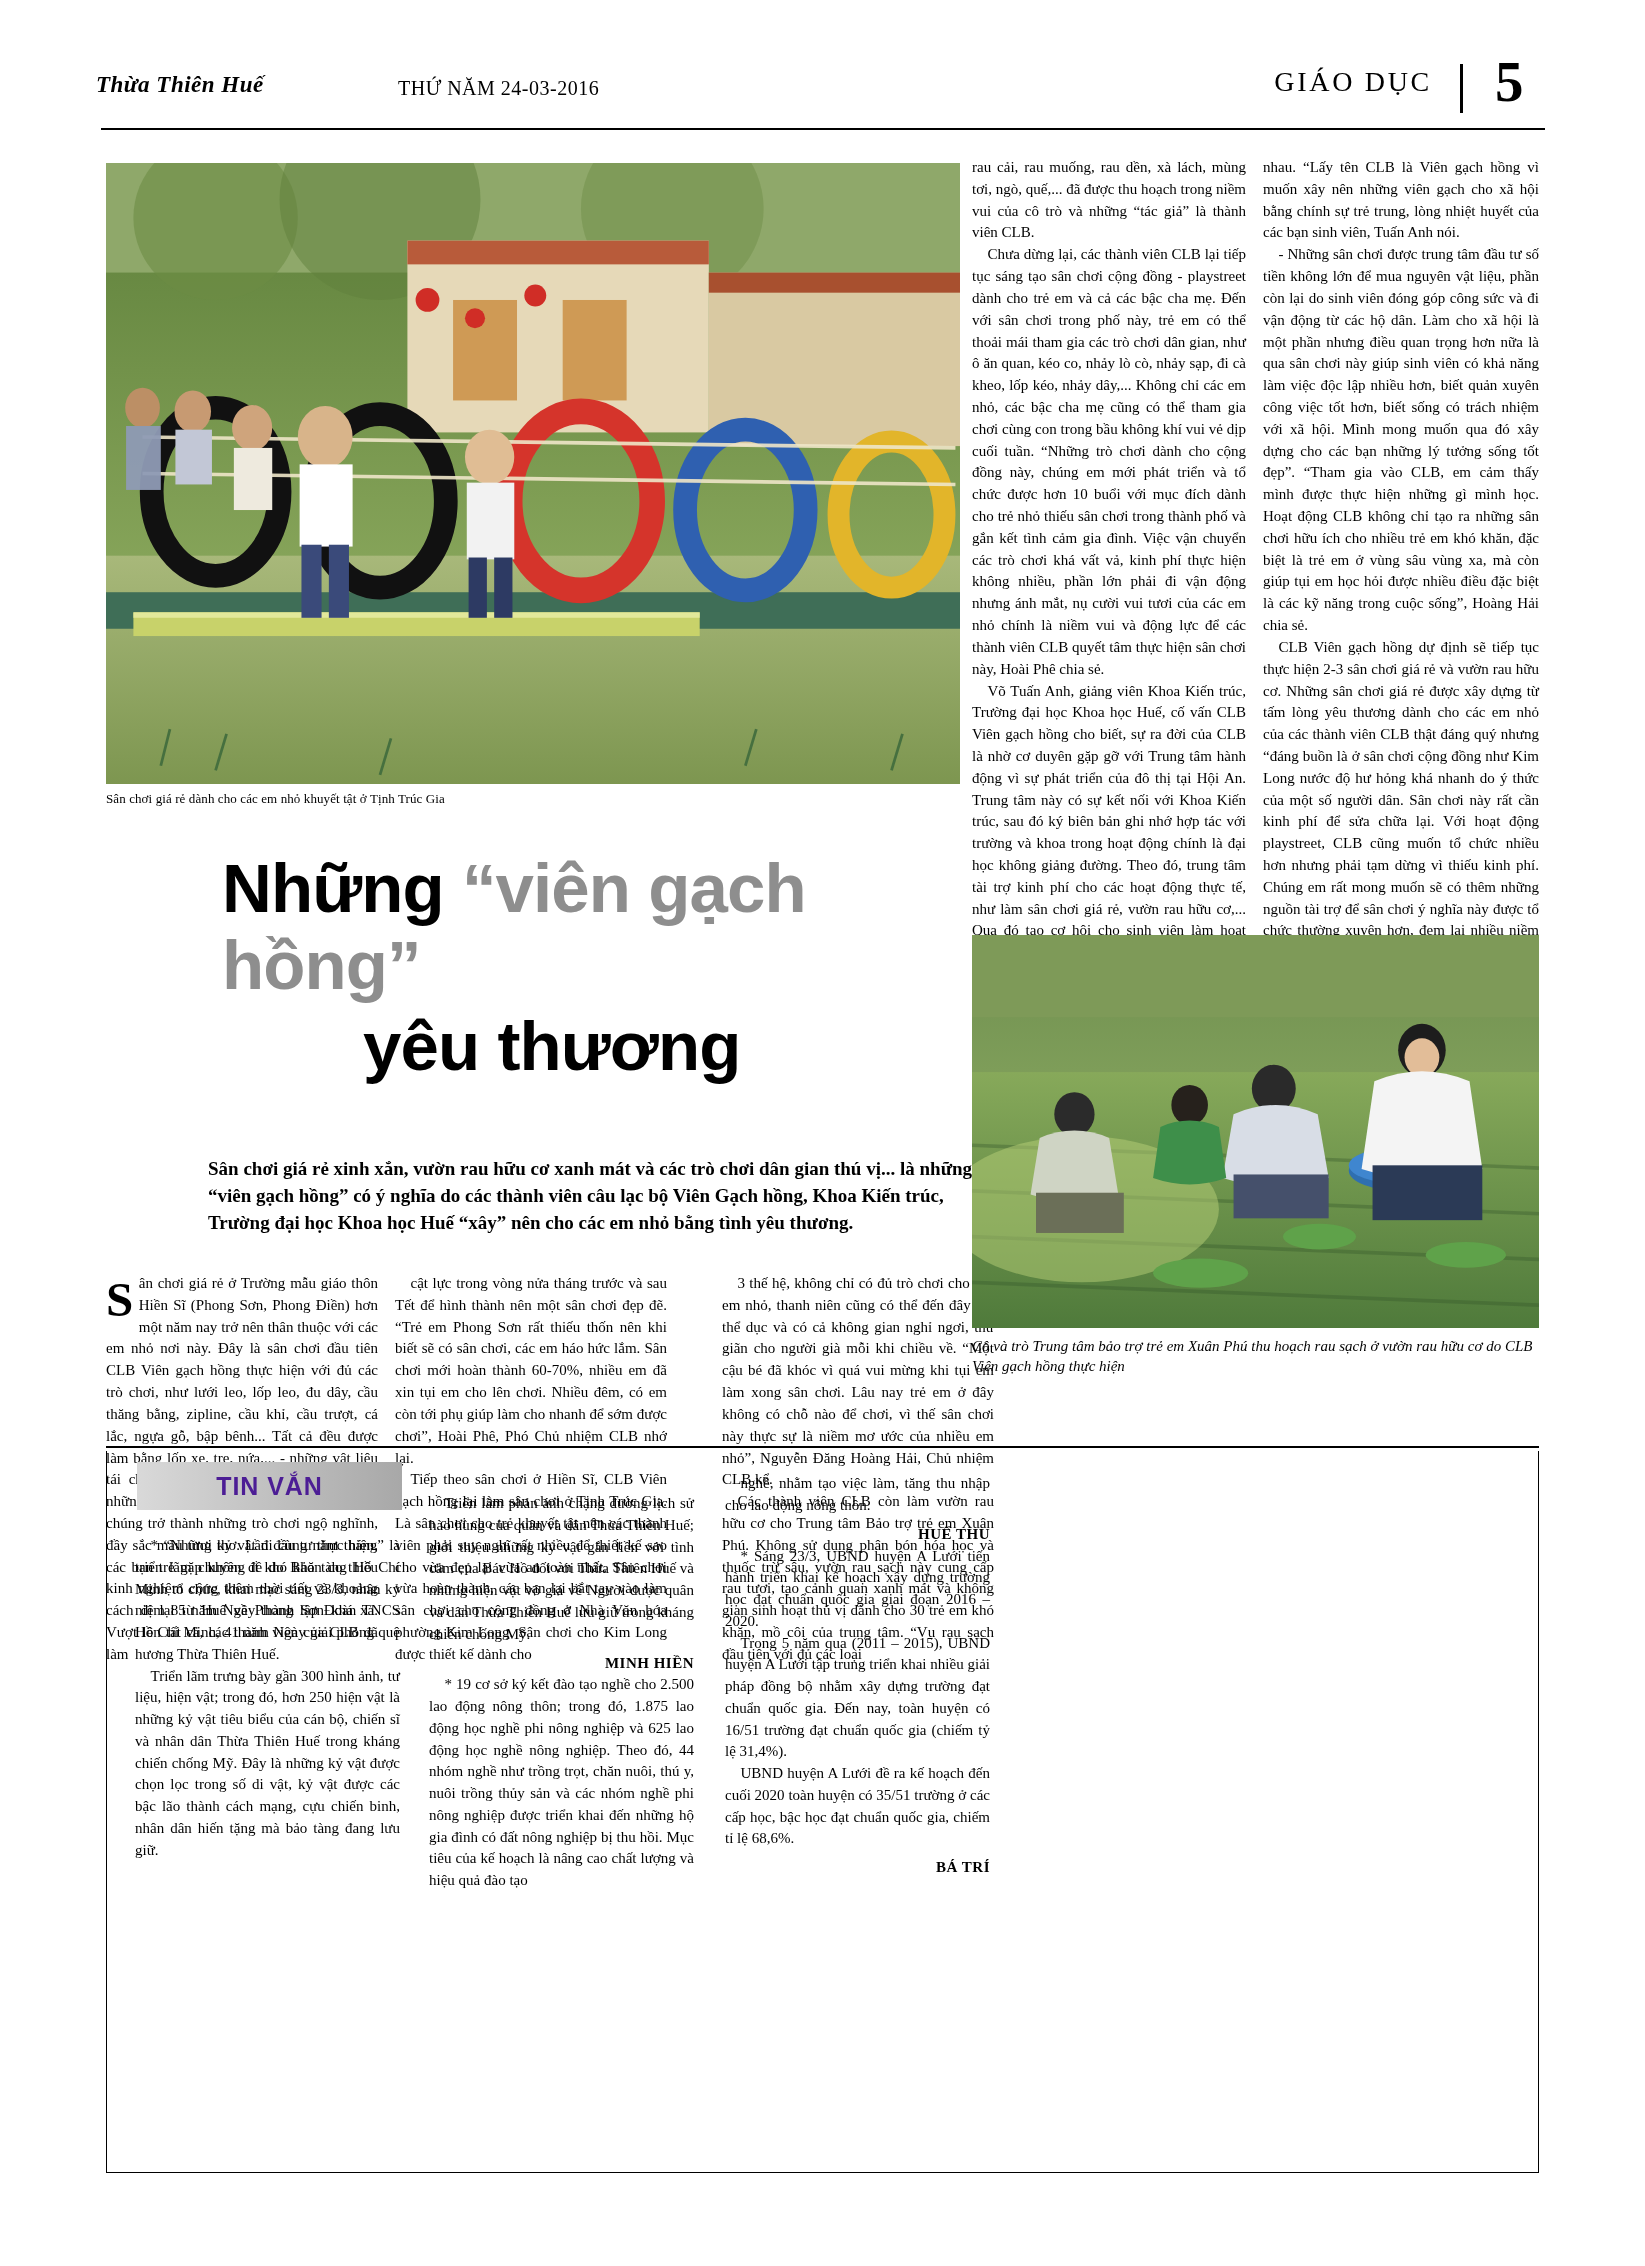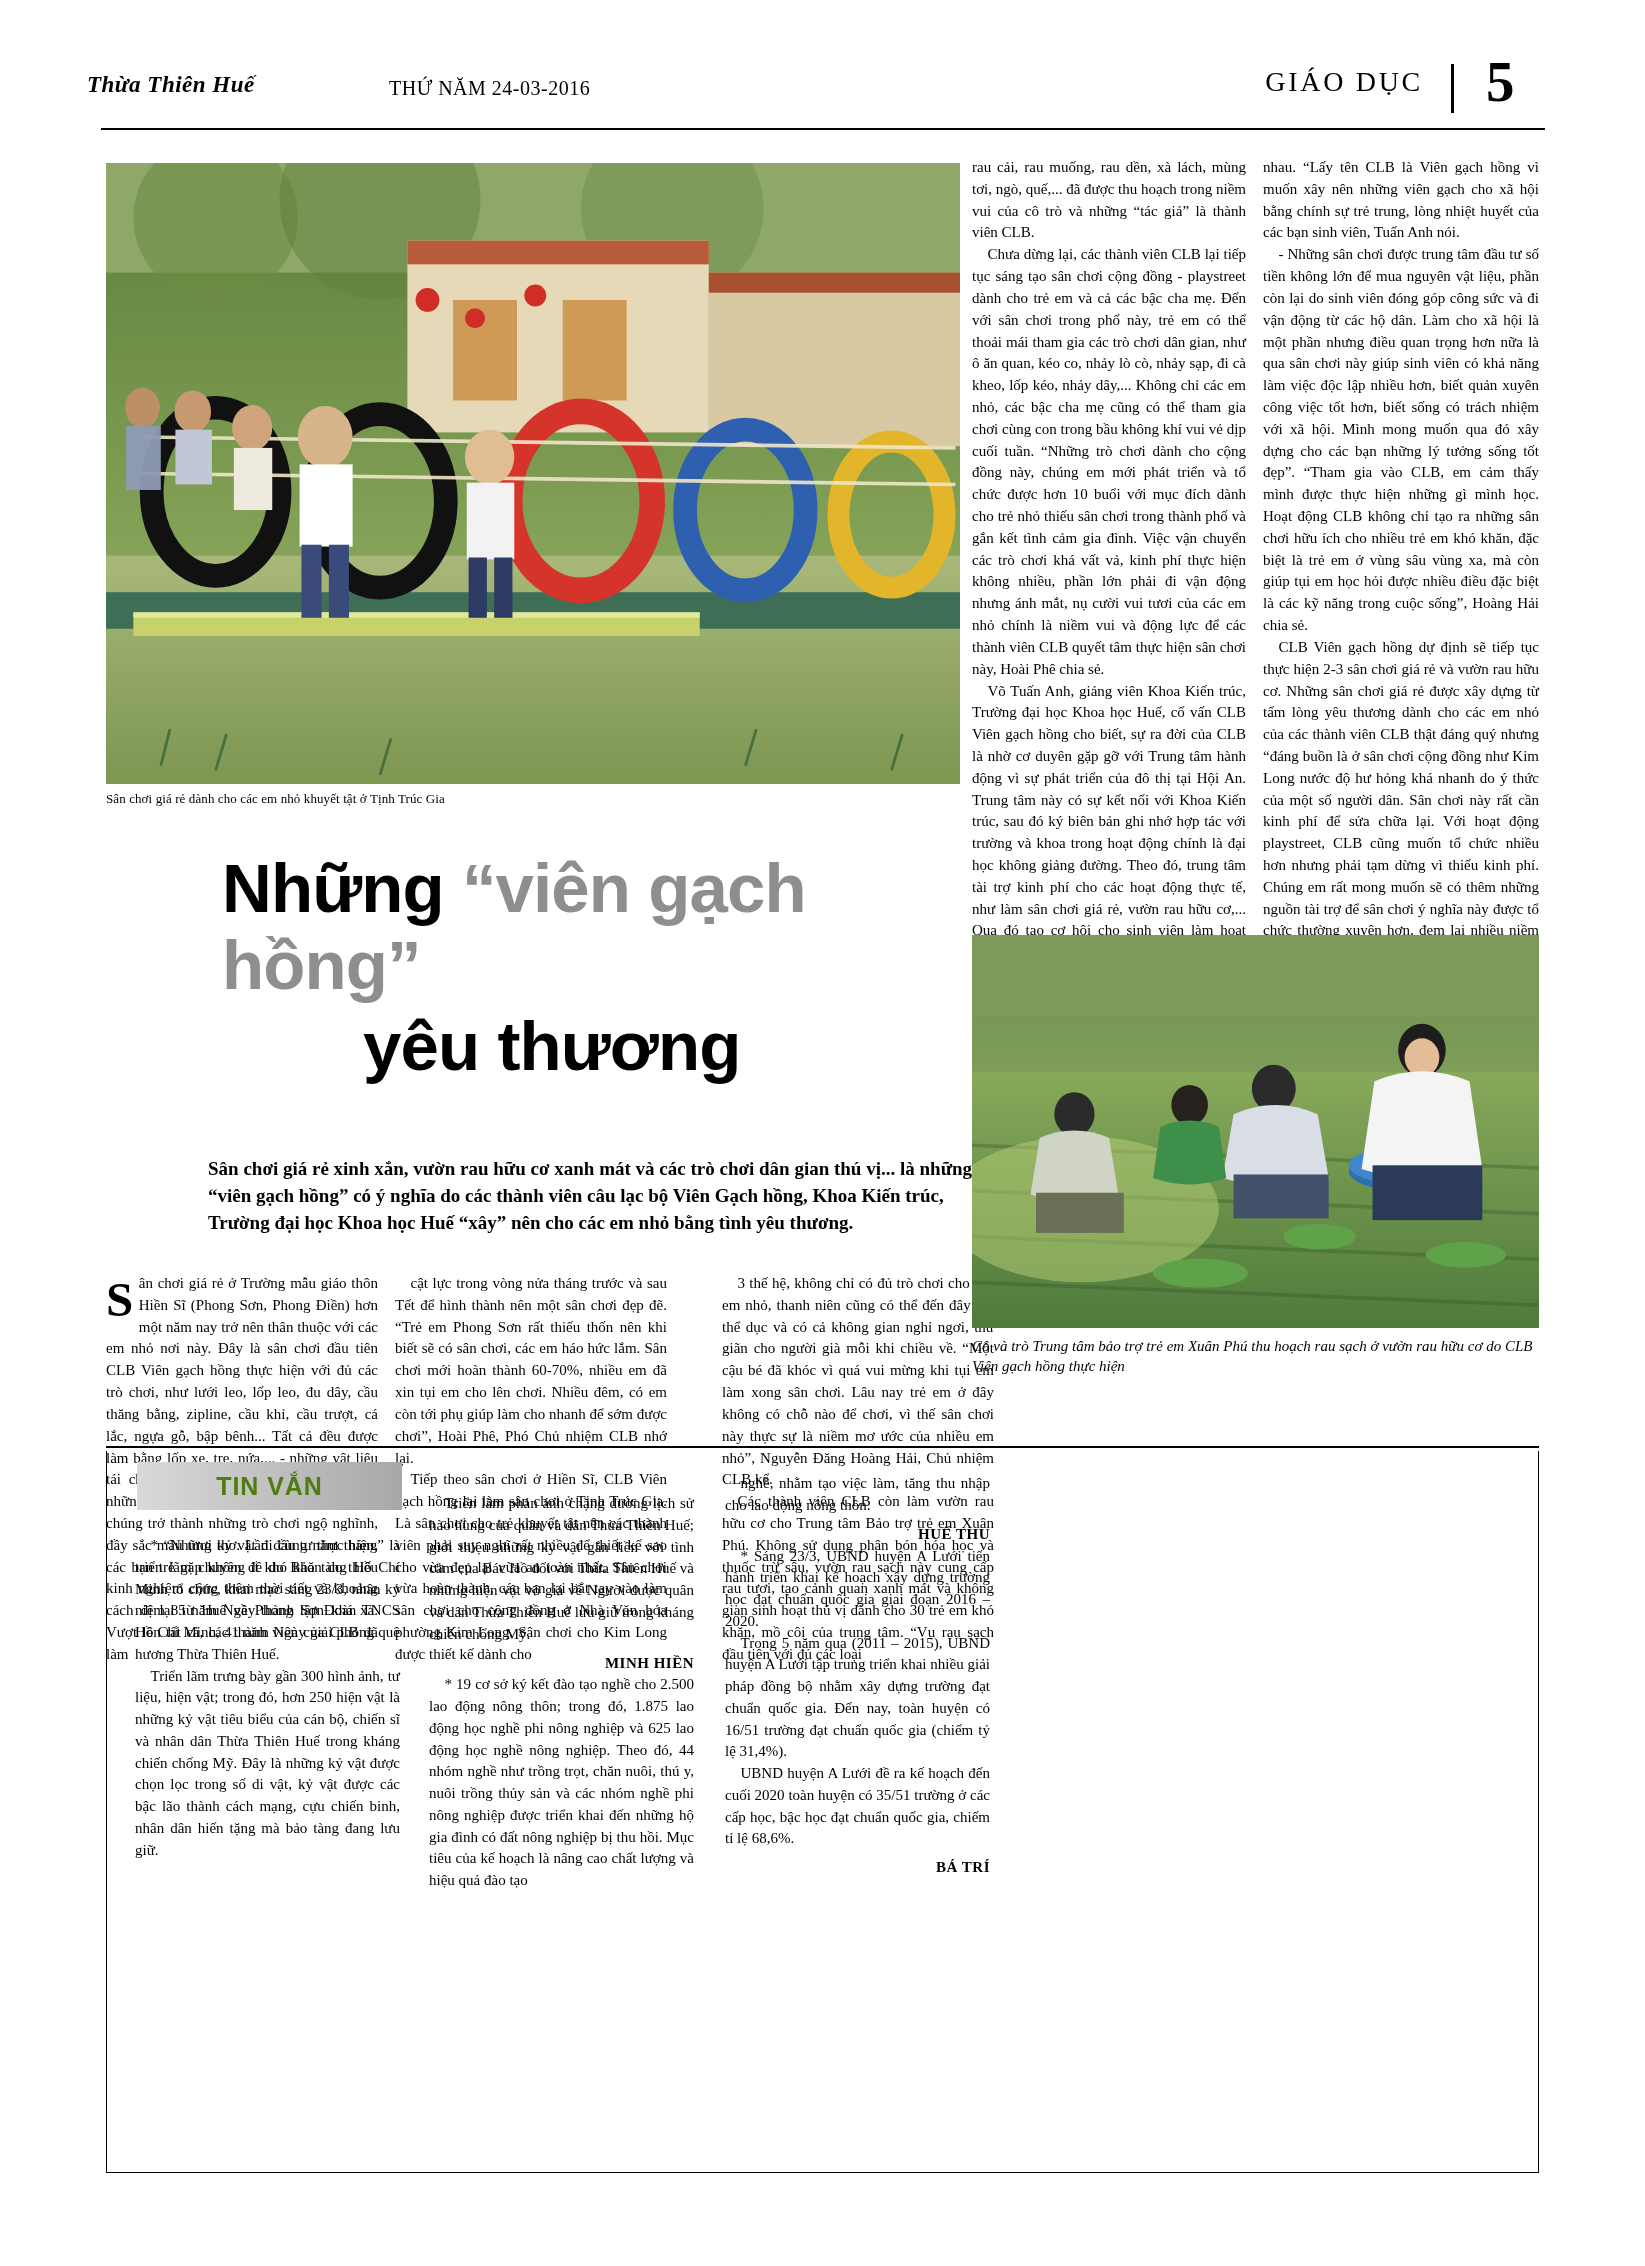--- a/index.html
+++ b/index.html
@@ -7,21 +7,21 @@
     width:1646px; height:2266px;
     font-family:"Liberation Serif", serif;
     color:#000;
     position:relative;
     overflow:hidden;
   }
   .page { position:absolute; left:0; top:0; width:1646px; height:2266px; }
 
   
   .masthead {
-    position:absolute; left:87px; top:66px; width:1444px; height:53px;
+    position:absolute; left:96px; top:66px; width:1444px; height:53px;
   }
   .mast-left {
     position:absolute; left:0; top:5.5px;
     font-family:"Liberation Serif", serif;
     font-weight:bold; font-style:italic;
     font-size:23px; letter-spacing:0.5px;
   }
   .mast-date {
     position:absolute; left:302px; top:11px;
     font-size:20px; letter-spacing:0.5px;
@@ -120,21 +120,21 @@
     box-sizing:border-box;
   }
   .tinvan-tab {
     position:absolute; left:137px; top:1462px; width:265px; height:48px;
     background:linear-gradient(90deg,#d9d9d9,#a8a8a8);
   }
   .tinvan-label {
     position:absolute; left:137px; top:1462px; width:265px; height:48px;
     display:flex; align-items:center; justify-content:center;
     font-family:"Liberation Sans", sans-serif; font-weight:bold; font-size:25px;
-    color:#4d7c0f; letter-spacing:0.9px;
+    color:#4c1d95; letter-spacing:0.9px;
   }
 
   .bcol { position:absolute; font-size:15px; line-height:1.45; text-align:justify; }
   .bcol p { margin:0; text-indent:15.5px; }
   #b1 { left:135px; top:1535px; width:265px; }
   #b2 { left:429px; top:1473px; width:265px;margin-top:20px; }
   #b3 { left:725px; top:1473px; width:265px; }
   .sig { text-align:right; font-weight:bold; font-size:15px; margin-top:7.3px; letter-spacing:0.5px; }
 </style>
 </head>

